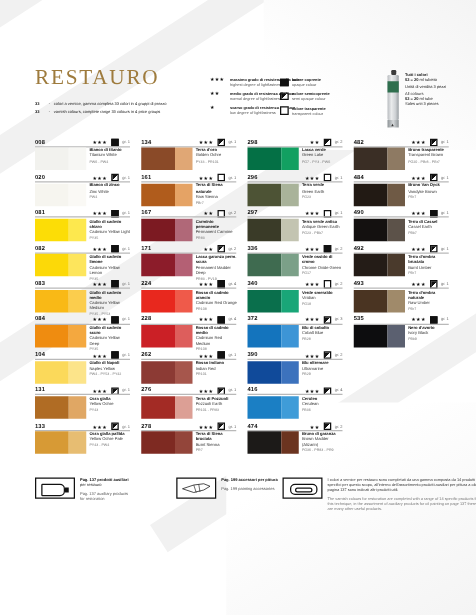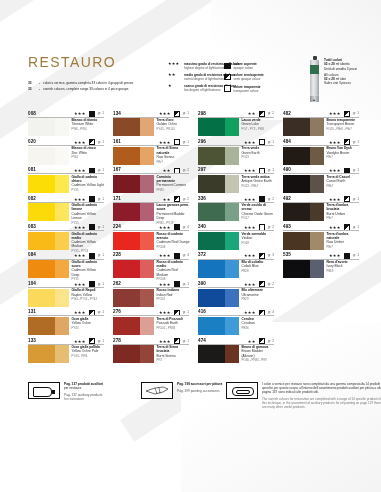--- a/index.html
+++ b/index.html
@@ -29,22 +29,22 @@
   .corner-fade2{
     position:absolute;right:0;bottom:0;width:200px;height:170px;
     background:linear-gradient(330deg,#f4f4f4 0%,#ffffff 70%);
     z-index:0;
   }
   .page{position:relative;z-index:2;width:381px;height:492px;}
 
   
   .header{position:absolute;left:28px;top:56px;width:330px;height:48px;}
   .title{
-    font-family:Liberation Sans, sans-serif;
-    font-size:14px;letter-spacing:1.4px;color:#9e7b3d;
+    font-family:Liberation Serif, serif;
+    font-size:17px;letter-spacing:1.4px;color:#9e7b3d;
     font-weight:400;line-height:12px;margin:0 0 13px 0;
   }
   .subline{display:flex;gap:3px;font-size:3.2px;line-height:4.2px;margin-top:1.5px;}
   .subline .num{font-weight:bold;color:#111;min-width:8px;}
   .subline .dash{color:#111;}
   .subline .txt{color:#222;}
 
   .legend-stars{position:absolute;left:140px;top:6px;width:95px;}
   .lrow{display:flex;align-items:flex-start;gap:2px;margin-bottom:3.2px;}
   .lstars{color:#111;font-size:4px;line-height:4px;letter-spacing:.2px;width:14px;}

